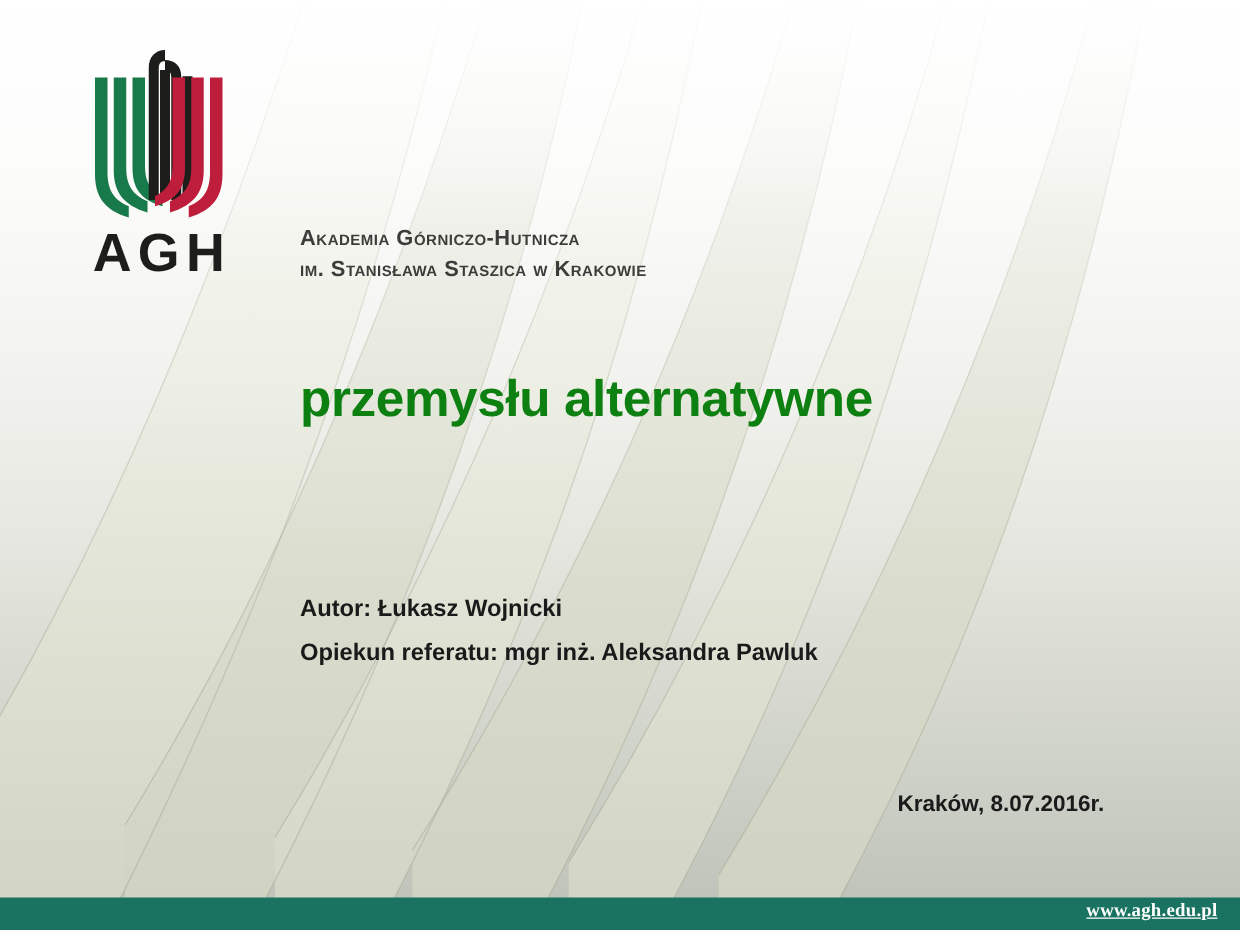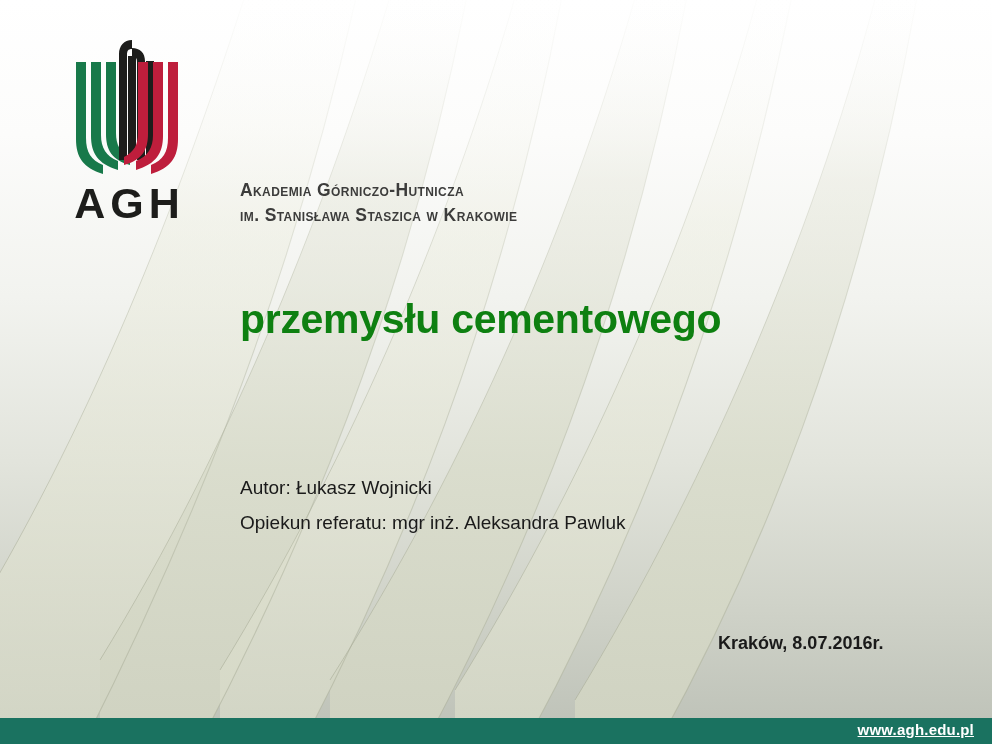--- a/index.html
+++ b/index.html
@@ -94,21 +94,21 @@
   }
   #title div { display: block; }
 
   
   #authors {
     position: absolute;
     left: 240px;
     top: 470px;
     color: #1a1a1a;
     font-family: "Liberation Sans", sans-serif;
-    font-weight: normal;
+    font-weight: bold;
     font-size: 19px;
     line-height: 35px;
     white-space: nowrap;
   }
   #authors div { display: block; }
 
   
   #placedate {
     position: absolute;
     left: 718px;
@@ -127,21 +127,21 @@
     bottom: 0;
     width: 992px;
     height: 26px;
     background: #1a7260;
   }
   #footer-url {
     position: absolute;
     right: 18px;
     top: 3px;
     color: #ffffff;
-    font-family: Liberation Sans, sans-serif;
+    font-family: Liberation Serif, serif;
     font-weight: bold;
     font-size: 15px;
     text-decoration: underline;
     letter-spacing: 0.2px;
     white-space: nowrap;
   }
 </style>
 </head>
 <body>
 
@@ -215,21 +215,21 @@
       <g fill="#BE1E3C">
         <path d="M 106,28 L 116,28 L 116,105 C 116,123 109,134 89,140 L 89,131 C 101,126 106,118 106,104 Z"></path>
         <path d="M 91,28 L 101,28 L 101,102 C 101,119 94,130 74,136 L 74,127 C 86,122 91,114 91,101 Z"></path>
         <path d="M 76,28 L 86,28 L 86,100 C 86,116 80,126 62,131 L 62,123 C 72,118 76,111 76,99 Z"></path>
       </g>
     </svg>
     <div id="logo-wordmark">AGH</div>
   </div>
 
   <div id="title">
-    <div>przemysłu cementowego</div>
+    <div>przemysłu alternatywne</div>
   </div>
 
   <div id="authors">
     <div>Autor: Łukasz Wojnicki</div>
     <div>Opiekun referatu: mgr inż. Aleksandra Pawluk</div>
   </div>
 
   <div id="placedate">Kraków, 8.07.2016r.</div>
 
   <div id="footer">

